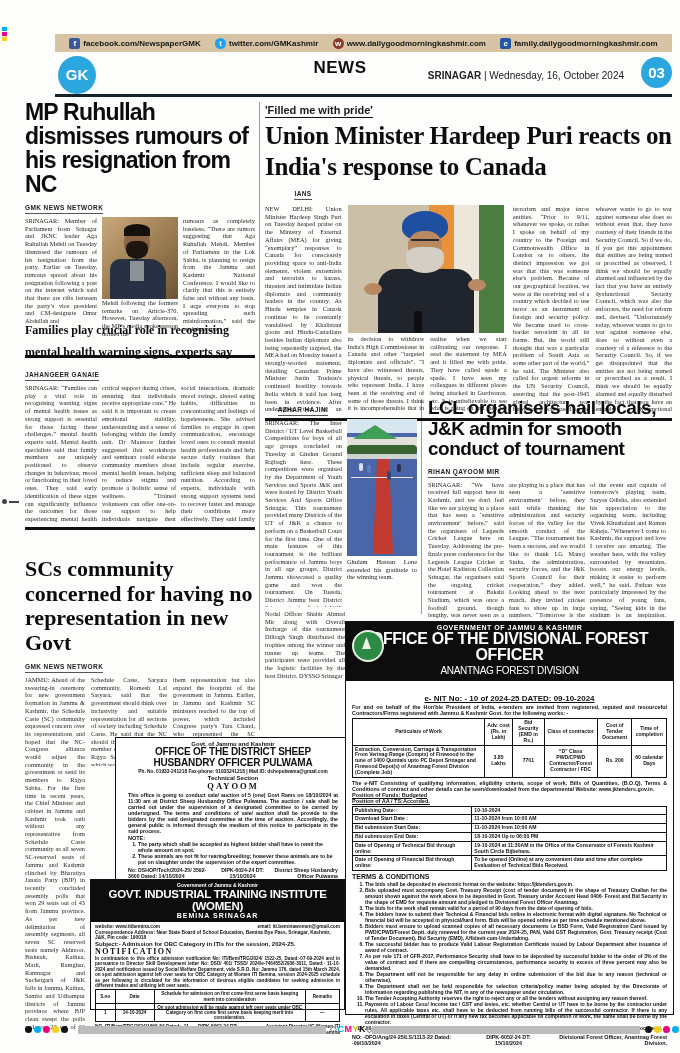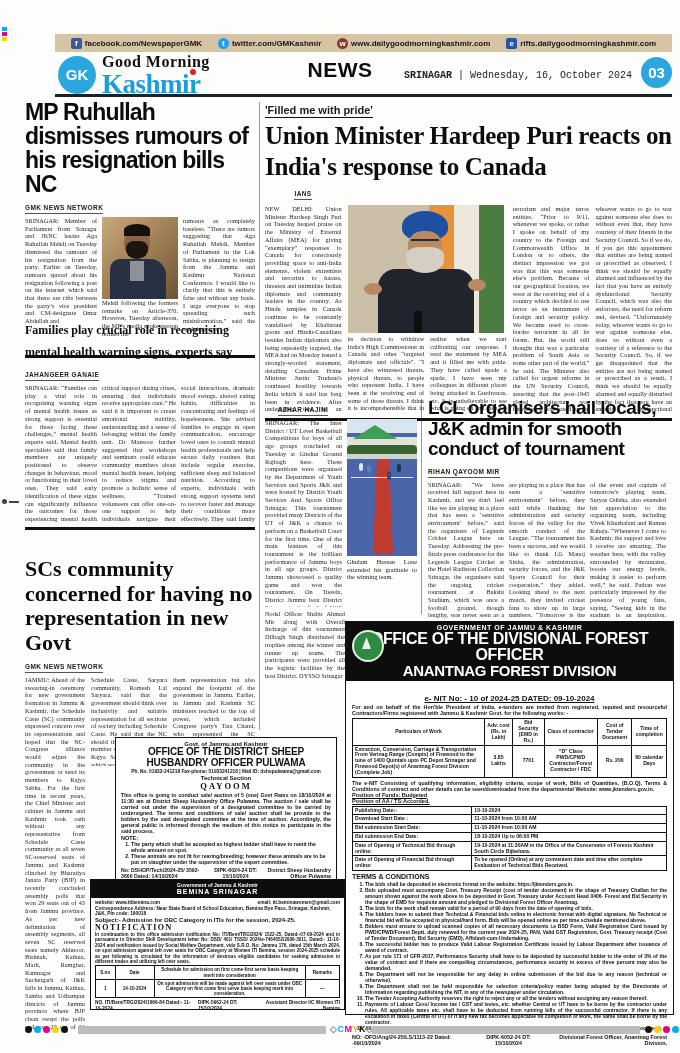--- a/index.html
+++ b/index.html
@@ -15,22 +15,22 @@
   .sicon{width:11px;height:11px;border-radius:2px;color:#fff;font-size:8px;line-height:11px;
          text-align:center;font-family:"Liberation Sans",sans-serif;font-weight:bold;flex:0 0 auto;}
   .gkcircle{position:absolute;left:58px;top:56px;width:38px;height:38px;border-radius:50%;
             background:#2ba6de;color:#fff;font-family:"Liberation Sans",sans-serif;font-weight:bold;
             font-size:15px;line-height:38px;text-align:center;}
   .logotext{position:absolute;left:102px;top:54px;line-height:1;}
   .logotext .l1{font-size:16px;font-weight:600;color:#111;letter-spacing:.5px;}
   .logotext .l2{position:relative;font-size:27px;font-weight:bold;color:#1b9ddc;letter-spacing:-.5px;margin-top:1px;}
   .logotext .l2 .idot{position:absolute;right:14px;top:-2px;width:6px;height:6px;border-radius:50%;background:#e0231c;}
   .sectiontitle{position:absolute;left:280px;top:58px;width:120px;text-align:center;
-                font-family:"Liberation Sans",sans-serif;font-weight:900;font-size:21px;letter-spacing:.5px;color:#0d0d0d;}
-  .dateblock{position:absolute;right:48px;top:70px;font-family:Liberation Mono, monospace;font-size:10px;color:#222;padding-left:28px;}
+                font-family:"Liberation Sans",sans-serif;font-weight:900;font-size:17px;letter-spacing:.5px;color:#0d0d0d;}
+  .dateblock{position:absolute;right:56px;top:70px;font-family:Liberation Sans, sans-serif;font-size:10px;color:#222;padding-left:28px;}
   .dateblock b{font-weight:bold;}
   .pagecircle{position:absolute;right:8px;top:57px;width:31px;height:31px;border-radius:50%;background:#2ba6de;
               color:#fff;font-family:"Liberation Sans",sans-serif;font-weight:bold;font-size:15px;
               line-height:31px;text-align:center;}
   .headrule{position:absolute;left:55px;top:94px;width:617px;height:3px;background:#14242a;}
   
   .art{position:absolute;}
   .hl-sans{font-family:"Liberation Sans",sans-serif;font-weight:800;letter-spacing:-.8px;color:#0c0c0c;}
   .hl-serif{font-family:"Liberation Serif",serif;font-weight:bold;color:#0c0c0c;}
   .kicker{display:inline-block;font-family:"Liberation Sans",sans-serif;font-weight:bold;font-size:11px;
@@ -69,21 +69,21 @@
   .pc-stripe{left:26px;top:40px;width:20px;height:95px;background:#c23b30;clip-path:polygon(20% 0,80% 0,100% 100%,0 100%);}
   .pc-line{left:4px;top:58px;width:62px;height:1px;background:#e8e8e8;}
   .pc-p1{left:12px;top:44px;width:4px;height:8px;background:#dfe4ea;border-radius:2px;}
   .pc-p2{left:20px;top:46px;width:4px;height:8px;background:#5a7ec2;border-radius:2px;}
   .pc-p3{left:50px;top:45px;width:4px;height:8px;background:#27324a;border-radius:2px;}
   .pc-p4{left:40px;top:52px;width:4px;height:9px;background:#314a7e;border-radius:2px;}
   
   .notice{position:absolute;background:#fff;border:1px solid #111;
           font-family:"Liberation Sans",sans-serif;color:#111;}
   .n-center{text-align:center;}
-  .sheep{padding:3px 5px;}
+  .sheep{padding:3px 12px;}
   .sheep .g1{font-size:6px;font-weight:bold;}
   .sheep .g2{font-size:10px;line-height:10.5px;font-weight:bold;letter-spacing:-.2px;}
   .sheep .g3{font-size:4.8px;font-weight:bold;margin-top:1px;}
   .sheep .g4{font-size:6px;font-weight:bold;margin-top:1px;}
   .sheep .g5{font-family:"Liberation Serif",serif;font-size:8.5px;font-weight:bold;letter-spacing:2px;}
   .sheep .bd{font-size:5.2px;line-height:6px;text-align:justify;font-weight:600;margin-top:1px;}
   .sheep .nt{font-size:5.5px;font-weight:bold;margin-top:1px;}
   .sheep ol{margin:0;padding-left:10px;font-size:5.2px;line-height:6px;font-weight:600;}
   .sheep .ft{display:flex;justify-content:space-between;font-size:5.2px;line-height:6px;font-weight:bold;margin-top:2px;gap:4px;}
   .banner{background:#0d0d0d;color:#fff;text-align:center;position:relative;padding:2px 4px 3px;}
@@ -94,21 +94,21 @@
   .iti .row{display:flex;justify-content:space-between;font-size:4.8px;font-weight:bold;}
   .iti .addr{font-size:4.8px;font-weight:bold;margin-top:1px;}
   .iti .subj{font-size:6px;font-weight:bold;margin-top:1px;}
   .iti .nf{font-family:"Liberation Serif",serif;text-align:left;font-size:8px;font-weight:bold;letter-spacing:1.5px;}
   .iti .para{font-size:4.6px;line-height:5.4px;text-align:justify;font-weight:600;}
   .iti table{width:100%;border-collapse:collapse;margin-top:1px;}
   .iti th,.iti td{border:0.8px solid #111;font-size:4.6px;line-height:5.2px;padding:1px;text-align:center;font-weight:600;}
   .iti .ft{display:flex;justify-content:space-between;font-size:4.8px;line-height:5.6px;font-weight:bold;margin-top:2px;gap:4px;}
   .anant .b1{font-size:7px;font-weight:bold;letter-spacing:.5px;}
   .anant .b2{font-size:16px;line-height:16px;font-weight:800;letter-spacing:-.3px;}
-  .anant .b3{font-size:15px;line-height:15px;font-weight:700;letter-spacing:-.3px;}
+  .anant .b3{font-size:10px;line-height:15px;font-weight:400;letter-spacing:-.3px;}
   .anant .logo{position:absolute;left:6px;top:8px;width:28px;height:28px;border-radius:50%;
                background:#2d8a43;border:2px solid #e6efe2;}
   .anant .logo i{position:absolute;left:8px;top:5px;width:9px;height:12px;background:#eaf4e6;
                  clip-path:polygon(50% 0,100% 100%,0 100%);}
   .anant .bd{padding:12px 6px;}
   .anant .nit{text-align:center;font-size:8px;font-weight:bold;text-decoration:underline;margin:1px 0;}
   .anant .intro{font-size:5.4px;line-height:6.2px;font-weight:600;text-align:justify;}
   .anant table{width:100%;border-collapse:collapse;margin-top:2px;}
   .anant th,.anant td{border:0.8px solid #111;font-size:5.1px;line-height:5.8px;padding:1px 2px;text-align:center;font-weight:600;}
   .anant .t2 td:first-child{text-align:left;font-weight:bold;}
@@ -146,51 +146,44 @@
     <span class="itm">
       <span class="sicon" style="background:#1da1f2;border-radius:50%">t</span>
       <span>twitter.com/GMKashmir</span>
     </span>
     <span class="itm">
       <span class="sicon" style="background:#8b3a2e;border-radius:50%">w</span>
       <span>www.dailygoodmorningkashmir.com</span>
     </span>
     <span class="itm">
       <span class="sicon" style="background:#2456a4">e</span>
-      <span>rifts.dailygoodmorningkashmir.com</span>
+      <span>family.dailygoodmorningkashmir.com</span>
     </span>
   </div>
 
   <div class="gkcircle">GK</div>
-  <div class="logotext">
-    <div class="l1">Good Morning</div>
-    <div class="l2">
-      <span>Kashmir</span>
-      <span class="idot"></span>
-    </div>
-  </div>
   <div class="sectiontitle">NEWS</div>
   <div class="dateblock">
     <b>SRINAGAR</b>
     <span>|</span>
     <span>Wednesday, 16, October 2024</span>
   </div>
   <div class="pagecircle">03</div>
   <div class="headrule"></div>
 
   <div class="vdiv" style="left:259px;top:102px;height:628px"></div>
   <div class="vdiv" style="left:421px;top:400px;height:214px"></div>
 
   <div class="mark500">
     <i style="left:0;top:1px;width:5px;height:5px;border-radius:50%"></i>
     <i style="left:7px;top:3px;width:10px;height:2px"></i>
   </div>
 
   <div class="art" style="left:25px;top:100px;width:230px">
-    <div class="hl-sans" style="font-size:23px;line-height:24px">MP Ruhullah dismisses rumours of his resignation bills NC</div>
+    <div class="hl-sans" style="font-size:23px;line-height:24px">MP Ruhullah dismisses rumours of his resignation from NC</div>
     <div><span class="byline">GMK NEWS NETWORK</span></div>
     <div class="cols" style="height:133px">
       <div class="body-t" style="width:72px;height:133px">SRINAGAR: Member of Parliament from Srinagar and JKNC leader Aga Ruhullah Mehdi on Tuesday dismissed the rumours of his resignation from the party. Earlier on Tuesday, rumours spread about his resignation following a post on the internet which said that there are rifts between the party’s vice president and CM-designate Omar Abdullah and</div>
       <div style="width:76px">
         <div class="ph ph-a" style="width:76px;height:82px">
           <div class="pa-body"></div>
           <div class="pa-shirt"></div>
           <div class="pa-head"></div>
           <div class="pa-hair"></div>
           <div class="pa-beard"></div>
@@ -300,20 +293,21 @@
     <div class="ft">
       <span style="text-align:left">No: DSHOP/Tech/2024-25/ 3592-3600 Dated: 14/10/2024</span>
       <span>DIPK-6024-24 DT: 15/10/2024</span>
       <span style="text-align:right">District Sheep Husbandry Officer Pulwama</span>
     </div>
   </div>
 
   <div class="notice iti" style="left:90px;top:879px;width:253px;height:129px">
     <div class="banner">
       <div class="b1">Government of Jammu &amp; Kashmir</div>
+      <div class="b2">GOVT. INDUSTRIAL TRAINING INSTITUTE (WOMEN)</div>
       <div class="b3">BEMINA SRINAGAR</div>
     </div>
     <div class="bd">
       <div class="row">
         <span class="lnk">website: www.itibemina.com</span>
         <span>email: iti.beminawomen@gmail.com</span>
       </div>
       <div class="addr">Correspondence Address: Near State Board of School Education, Bemina Bye Pass, Srinagar, Kashmir, J&amp;K, Pin code: 190018</div>
       <div class="subj">Subject:- Admission for OBC Category in ITIs for the session, 2024-25.</div>
       <div class="nf">NOTIFICATION</div>

